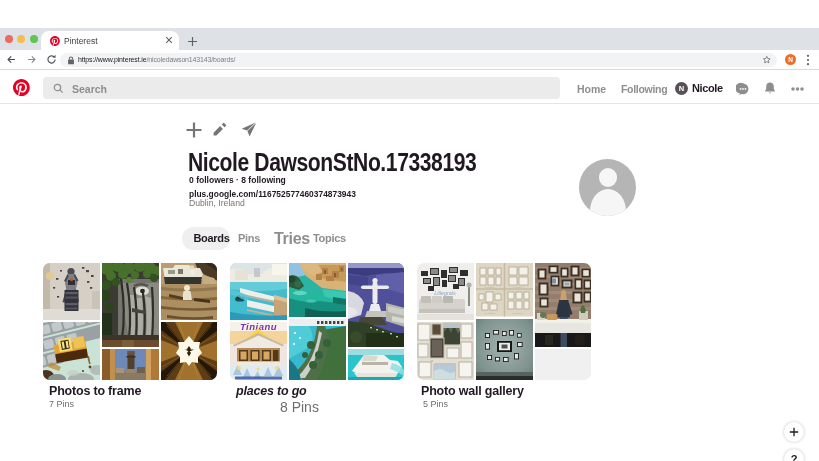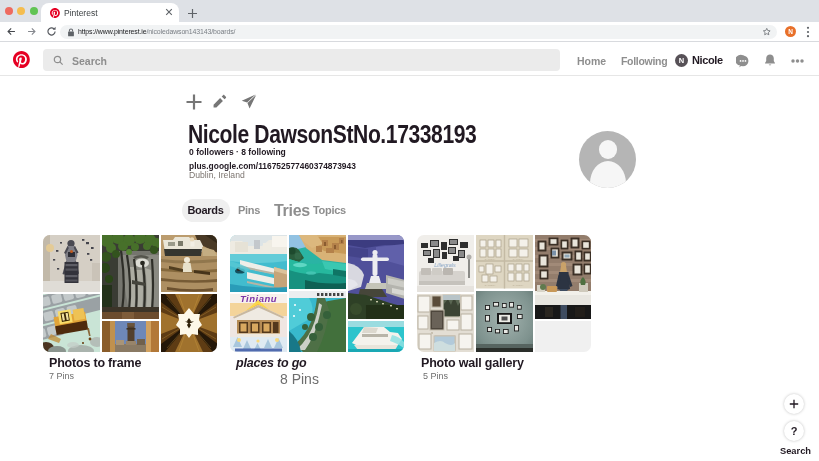--- a/index.html
+++ b/index.html
@@ -1,18 +1,18 @@
 <!DOCTYPE html>
 <html><head>
 <meta charset="utf-8">
 <style>
   * { margin:0; padding:0; box-sizing:border-box; }
   html,body { width:819px; height:461px; overflow:hidden; background:#fff;
     font-family:"Liberation Sans", sans-serif; }
-  #page { position:relative; width:819px; height:352px; background:#fff; }
+  #page { position:relative; width:819px; height:352px; background:#fff;margin-top:28px; }
   .abs { position:absolute; }
   svg { display:block; }
 </style>
 </head>
 <body>
 <div id="page">
 
   <div class="abs" style="left:0;top:0;width:819px;height:22px;background:#dee1e6;"></div>
 
   <div class="abs" style="left:4.5px;top:7px;width:8px;height:8px;border-radius:50%;background:#ee6a5f;"></div>
@@ -136,21 +136,21 @@
   <div class="abs" style="left:188px;top:119.5px;font-size:25px;font-weight:bold;color:#211922;letter-spacing:-0.5px;transform:scaleX(0.845);transform-origin:0 0;white-space:nowrap;">Nicole DawsonStNo.17338193</div>
   <div class="abs" style="left:189px;top:146.5px;font-size:9.2px;font-weight:bold;color:#211922;transform:scaleX(0.93);transform-origin:0 0;white-space:nowrap;">0 followers · 8 following</div>
   <div class="abs" style="left:189px;top:160px;font-size:9.5px;font-weight:bold;color:#211922;transform:scaleX(0.885);transform-origin:0 0;white-space:nowrap;">plus.google.com/116752577460374873943</div>
   <div class="abs" style="left:189px;top:169.5px;font-size:9.3px;color:#7c7570;transform:scaleX(0.93);transform-origin:0 0;white-space:nowrap;">Dublin, Ireland</div>
 
   <div class="abs" style="left:579px;top:130.5px;width:57px;height:57px;border-radius:50%;background:#b5b5b5;overflow:hidden;">
     <div class="abs" style="left:19.5px;top:9.5px;width:18.5px;height:18.5px;border-radius:50%;background:#f6f6f6;"></div>
     <div class="abs" style="left:10.5px;top:30.5px;width:36px;height:27px;border-radius:55% 55% 0 0 / 90% 90% 0 0;background:#f6f6f6;"></div>
   </div>
 
-  <div class="abs" style="left:181.5px;top:199px;width:48px;height:23px;border-radius:12px;background:#efefef;text-align:center;font-size:11px;font-weight:bold;color:#211922;line-height:23px;letter-spacing:-0.3px;">Boards</div>
+  <div class="abs" style="left:181.5px;top:199px;width:48px;height:23px;border-radius:12px;background:#efefef;text-align:right;font-size:11px;font-weight:bold;color:#211922;line-height:23px;letter-spacing:-0.3px;">Boards</div>
   <div class="abs" style="left:238px;top:199px;height:23px;font-size:11px;font-weight:bold;color:#8e8e8e;line-height:23px;letter-spacing:-0.3px;">Pins</div>
   <div class="abs" style="left:274px;top:199px;height:23px;font-size:16px;font-weight:bold;color:#8e8e8e;line-height:23px;letter-spacing:-0.3px;">Tries</div>
   <div class="abs" style="left:313px;top:199px;height:23px;font-size:11px;font-weight:bold;color:#8e8e8e;line-height:23px;letter-spacing:-0.3px;">Topics</div>
 
   <div id="c1" class="abs" style="left:43px;top:235px;width:174px;height:116.5px;border-radius:7px;overflow:hidden;background:#fff;">
 
     <svg class="abs" style="left:0;top:0" width="57" height="57" viewBox="0 0 57 57">
       <rect width="57" height="57" fill="#d5cfc5"></rect>
       <rect y="46" width="57" height="11" fill="#dfdcd6"></rect>
       <rect x="0" y="0" width="7" height="46" fill="#c2b9a9"></rect>

